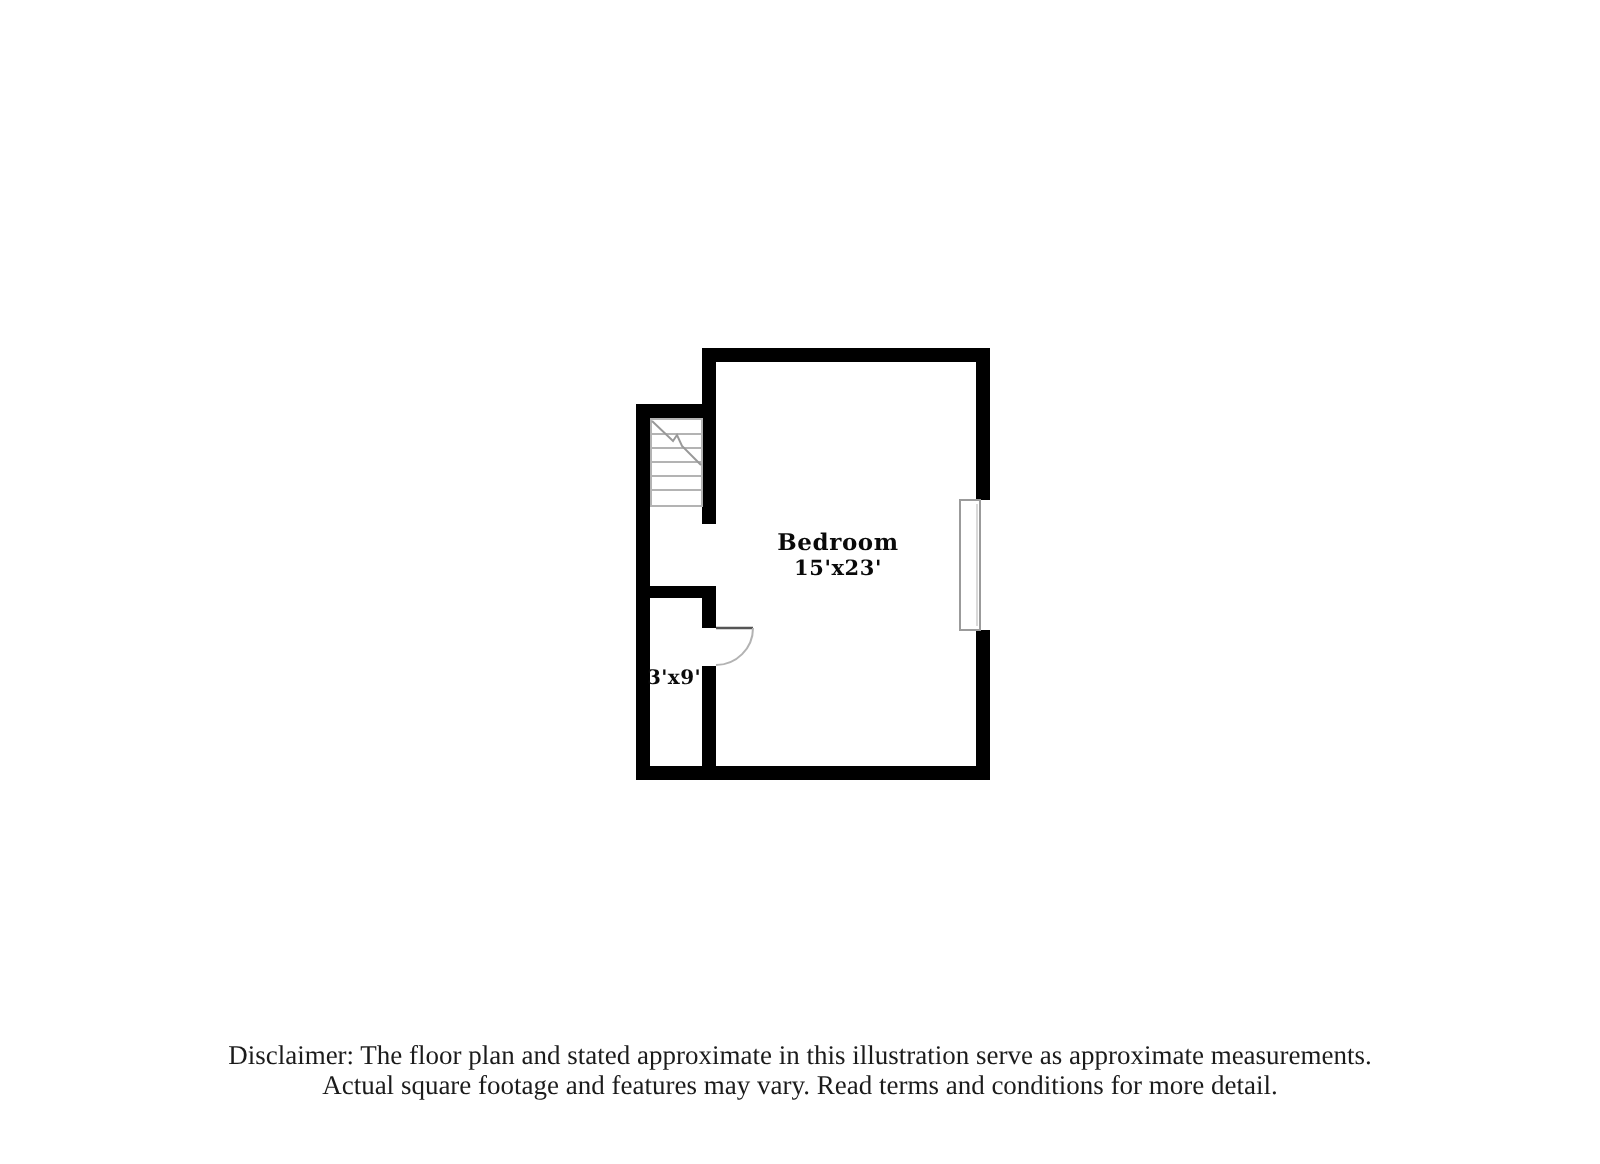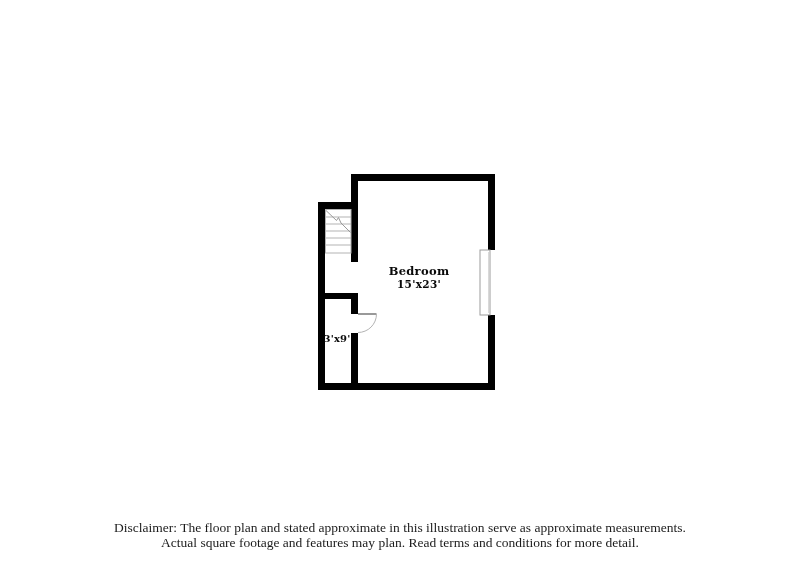--- a/index.html
+++ b/index.html
@@ -100,16 +100,16 @@
       <path d="M 376.5 314 A 18.5 18.5 0 0 1 358 332.5" stroke="#b3b3b3" stroke-width="1"></path>
     </g>
 
     <text x="419" y="275" text-anchor="middle" class="room-label">Bedroom</text>
     <text x="419" y="287.5" text-anchor="middle" class="dim-label">15'x23'</text>
     <text x="337" y="342" text-anchor="middle" class="closet-label">3'x9'</text>
   </svg>
 
   <div class="disclaimer">
     <div>Disclaimer: The floor plan and stated approximate in this illustration serve as approximate measurements.</div>
-    <div>Actual square footage and features may plan. Read terms and conditions for more detail.</div>
+    <div>Actual square footage and features may vary. Read terms and conditions for more detail.</div>
   </div>
 
 </div>
 
 </body></html>

